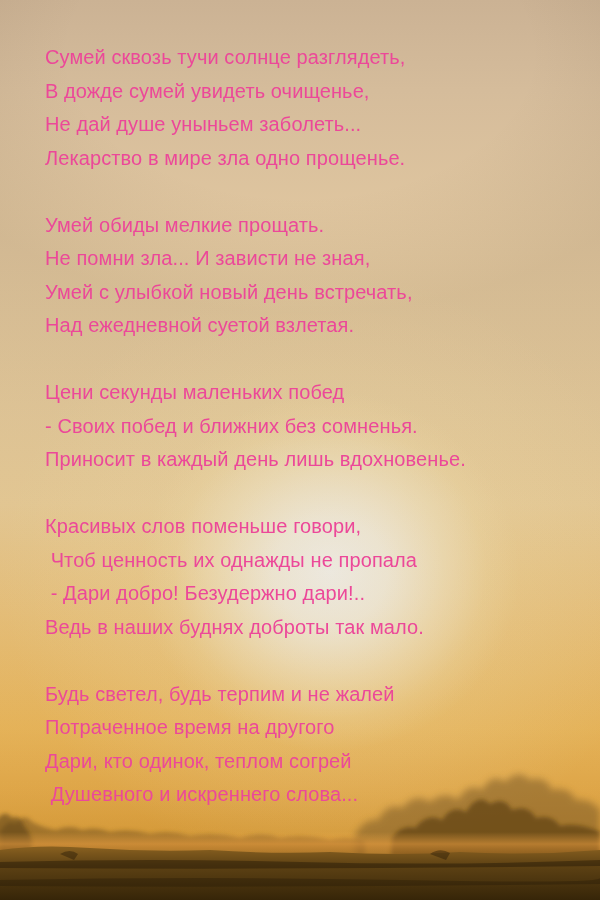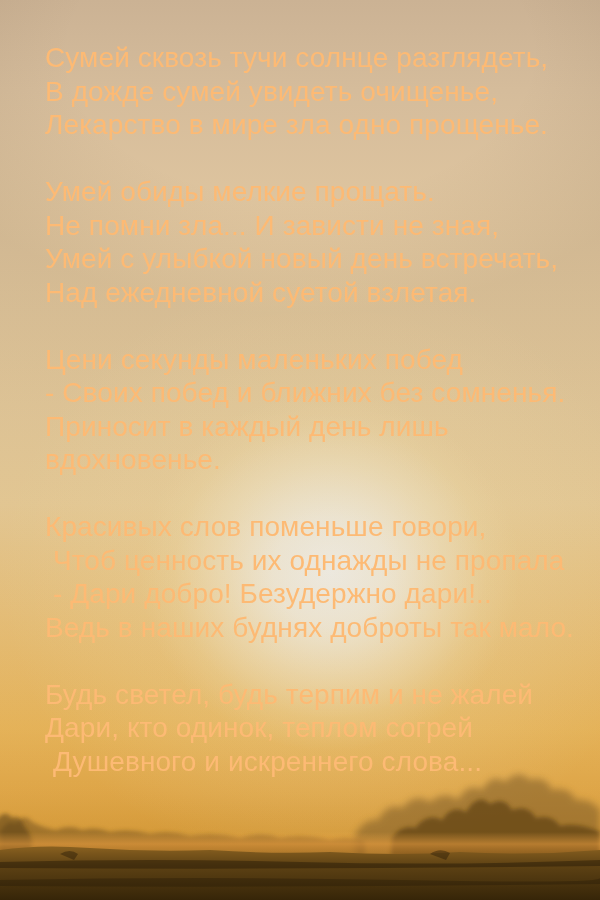--- a/index.html
+++ b/index.html
@@ -60,22 +60,22 @@
     bottom: 0;
     width: 600px;
     height: 180px;
     display: block;
   }
   .poem {
     position: absolute;
     top: 41px;
     left: 45px;
     right: 18px;
-    color: #fdba74;
-    font-size: 28px;
+    color: #ec4899;
+    font-size: 20px;
     line-height: 33.5px;
     letter-spacing: 0.1px;
     z-index: 5;
   }
   .stanza { margin: 0 0 33.5px 0; }
   .stanza:last-child { margin-bottom: 4px; }
   .poem-line {
     white-space: pre-wrap;
     min-height: 33.5px;
   }
@@ -126,20 +126,21 @@
       <path d="M0,160 Q200,156 400,160 T600,158 L600,164 Q300,168 0,166 Z" fill="#1f1505" opacity="0.7"></path>
       <path d="M60,134 Q70,128 78,134 L74,140 Z" fill="#2a1c07"></path>
       <path d="M430,134 Q440,127 450,133 L446,140 Z" fill="#2a1c07"></path>
     </g>
   </svg>
 
   <div class="poem">
     <div class="stanza">
       <div class="poem-line">Сумей сквозь тучи солнце разглядеть,</div>
       <div class="poem-line">В дожде сумей увидеть очищенье,</div>
+      <div class="poem-line">Не дай душе уныньем заболеть...</div>
       <div class="poem-line">Лекарство в мире зла одно прощенье.</div>
     </div>
     <div class="stanza">
       <div class="poem-line">Умей обиды мелкие прощать.</div>
       <div class="poem-line">Не помни зла... И зависти не зная,</div>
       <div class="poem-line">Умей с улыбкой новый день встречать,</div>
       <div class="poem-line">Над ежедневной суетой взлетая.</div>
     </div>
     <div class="stanza">
       <div class="poem-line">Цени секунды маленьких побед</div>
@@ -147,18 +148,19 @@
       <div class="poem-line">Приносит в каждый день лишь вдохновенье.</div>
     </div>
     <div class="stanza">
       <div class="poem-line">Красивых слов поменьше говори,</div>
       <div class="poem-line"> Чтоб ценность их однажды не пропала</div>
       <div class="poem-line"> - Дари добро! Безудержно дари!..</div>
       <div class="poem-line">Ведь в наших буднях доброты так мало.</div>
     </div>
     <div class="stanza">
       <div class="poem-line">Будь светел, будь терпим и не жалей</div>
+      <div class="poem-line">Потраченное время на другого</div>
       <div class="poem-line">Дари, кто одинок, теплом согрей</div>
       <div class="poem-line"> Душевного и искреннего слова...</div>
     </div>
   </div>
 
 </div>
 
 </body></html>

